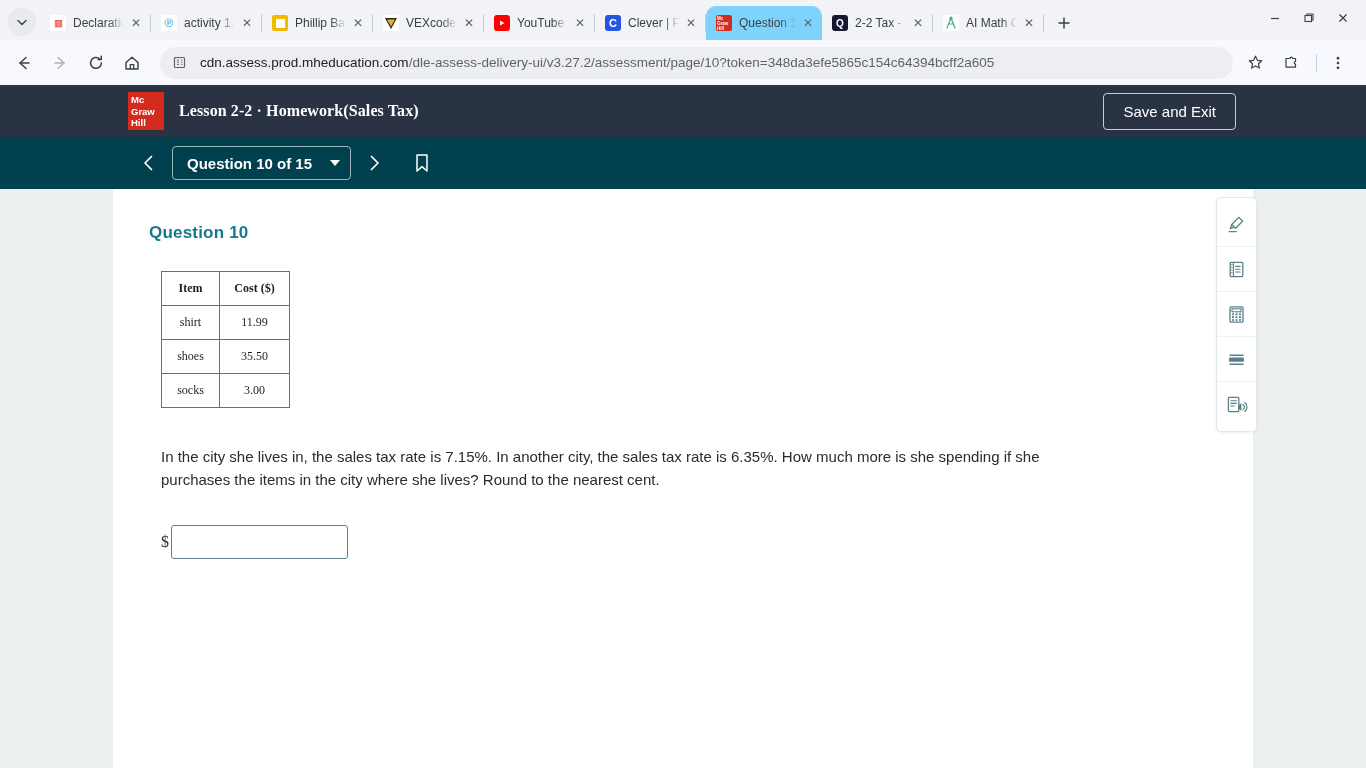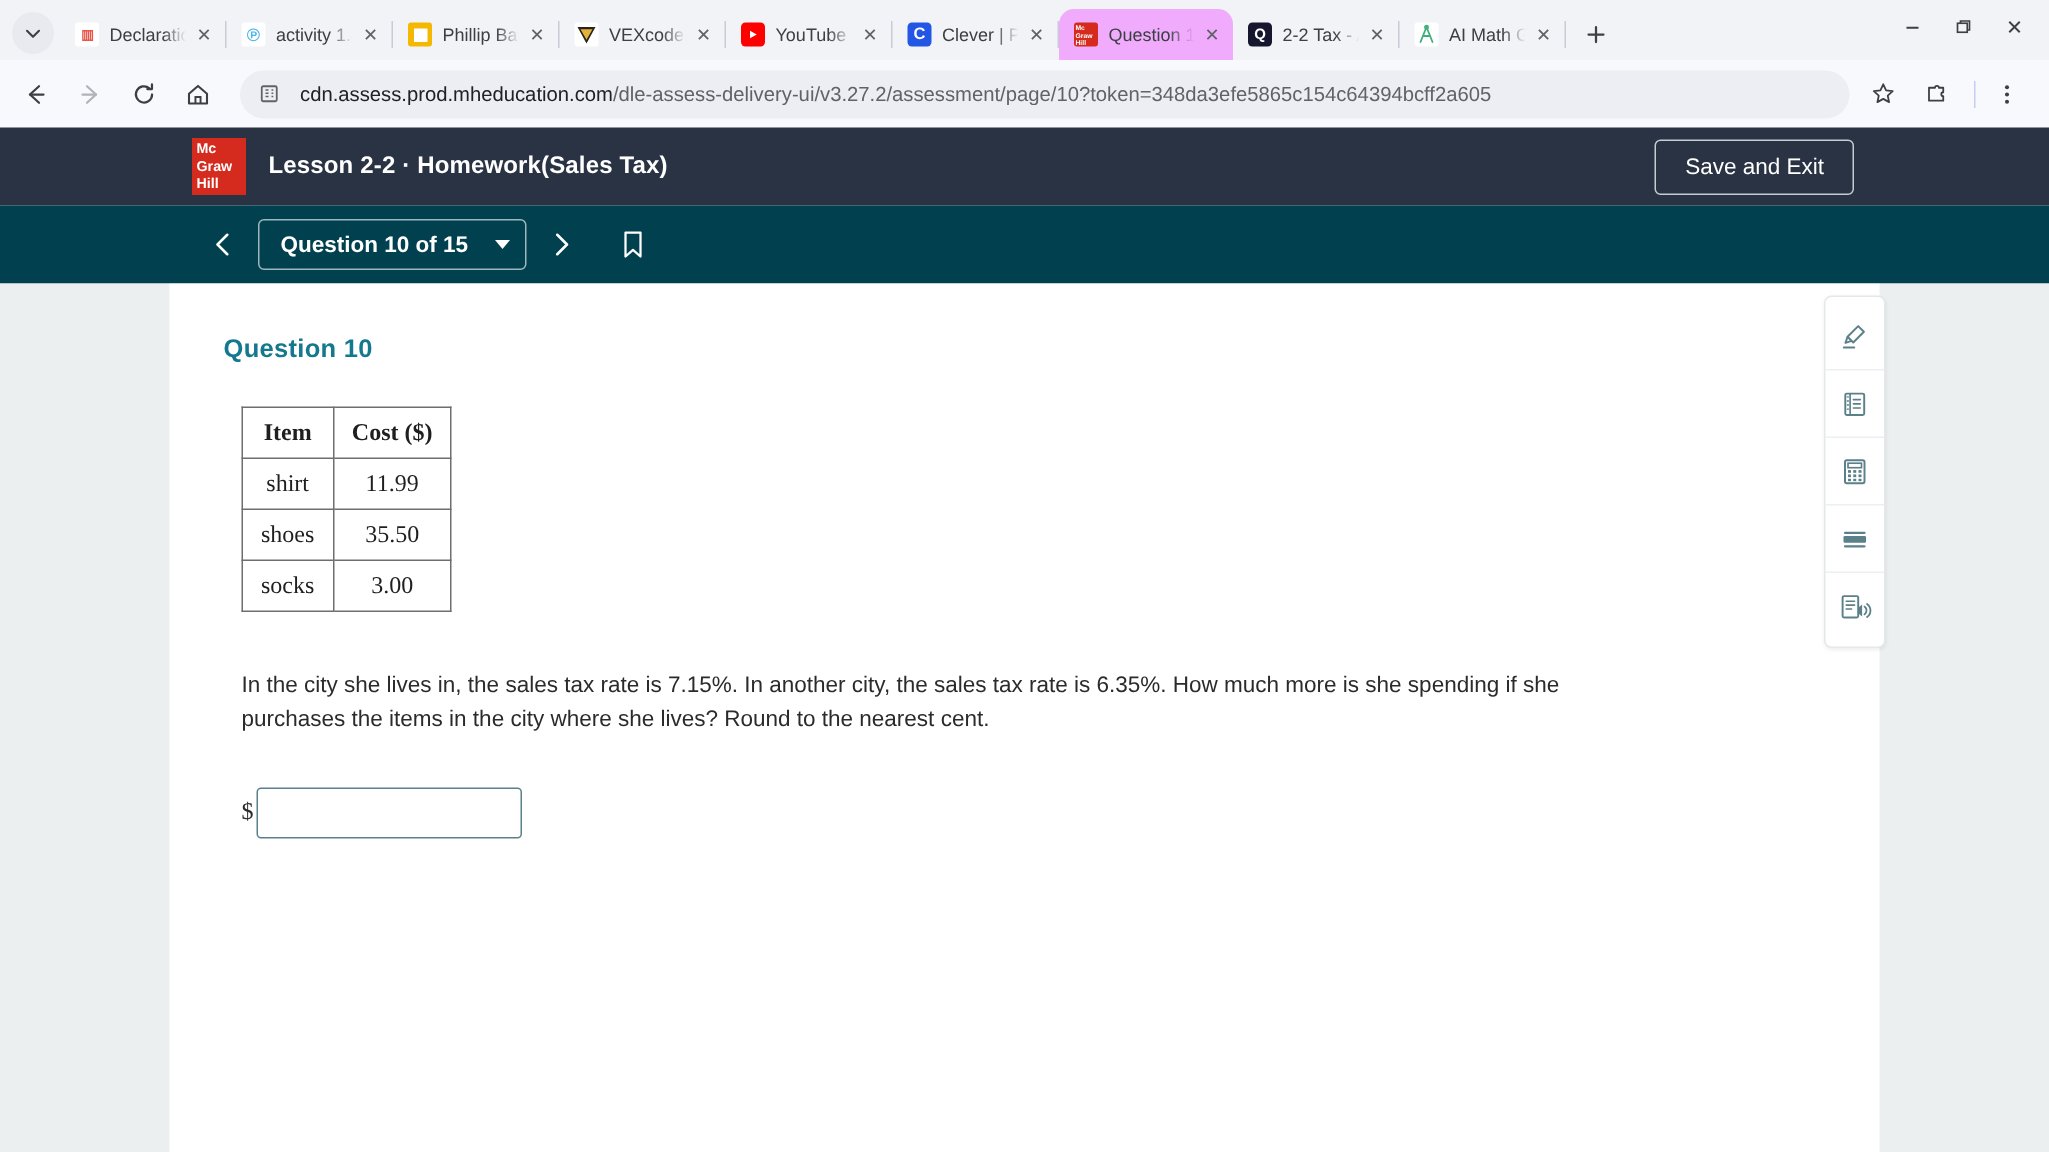--- a/index.html
+++ b/index.html
@@ -36,21 +36,21 @@
     padding: 0 6px 0 10px;
     min-width: 0;
     flex: 0 1 110px;
     position: relative;
     font-size: 12px;
     color: #3c4043;
     border-radius: 10px 10px 0 0;
     cursor: pointer;
   }
   .tab.active {
-    background: #f0abfc;
+    background: #7dd3fc;
     flex: 0 1 116px;
   }
   .tab .tab-favicon {
     width: 16px; height: 16px;
     flex: 0 0 16px;
     margin-right: 7px;
     border-radius: 2px;
     display: flex; align-items: center; justify-content: center;
     font-size: 8px; font-weight: bold; color: #fff;
     overflow: hidden;
@@ -155,20 +155,21 @@
     padding: 2px 0 0 3px;
     flex: 0 0 36px;
     font-family: "Liberation Sans", sans-serif;
   }
   .mh-title {
     color: #ffffff;
     font-size: 16px;
     font-weight: bold;
     margin-left: 15px;
     letter-spacing: 0.1px;
+    font-family: Liberation Serif, serif;
   }
   .save-exit-btn {
     margin-left: auto;
     margin-right: 130px;
     border: 1px solid #c6ccd4;
     border-radius: 4px;
     color: #ffffff;
     background: transparent;
     font-size: 15px;
     padding: 9px 19px;
@@ -247,21 +248,21 @@
     color: #2b2b2b;
     line-height: 1.4;
   }
   .item-table {
     margin: 28px 0 0 48px;
     border-collapse: collapse;
     font-family: "Liberation Serif", serif;
   }
   .item-table th, .item-table td {
     border: 1px solid #6e6e6e;
-    font-size: 16px;
+    font-size: 12px;
     color: #1f1f1f;
     height: 34px;
     padding: 0 12px;
     text-align: center;
   }
   .item-table th { font-weight: bold; }
   .item-table td.cell-item { text-align: center; padding-left: 12px; }
   .item-table th.col-item { min-width: 58px; }
   .item-table th.col-cost { min-width: 70px; }
 

